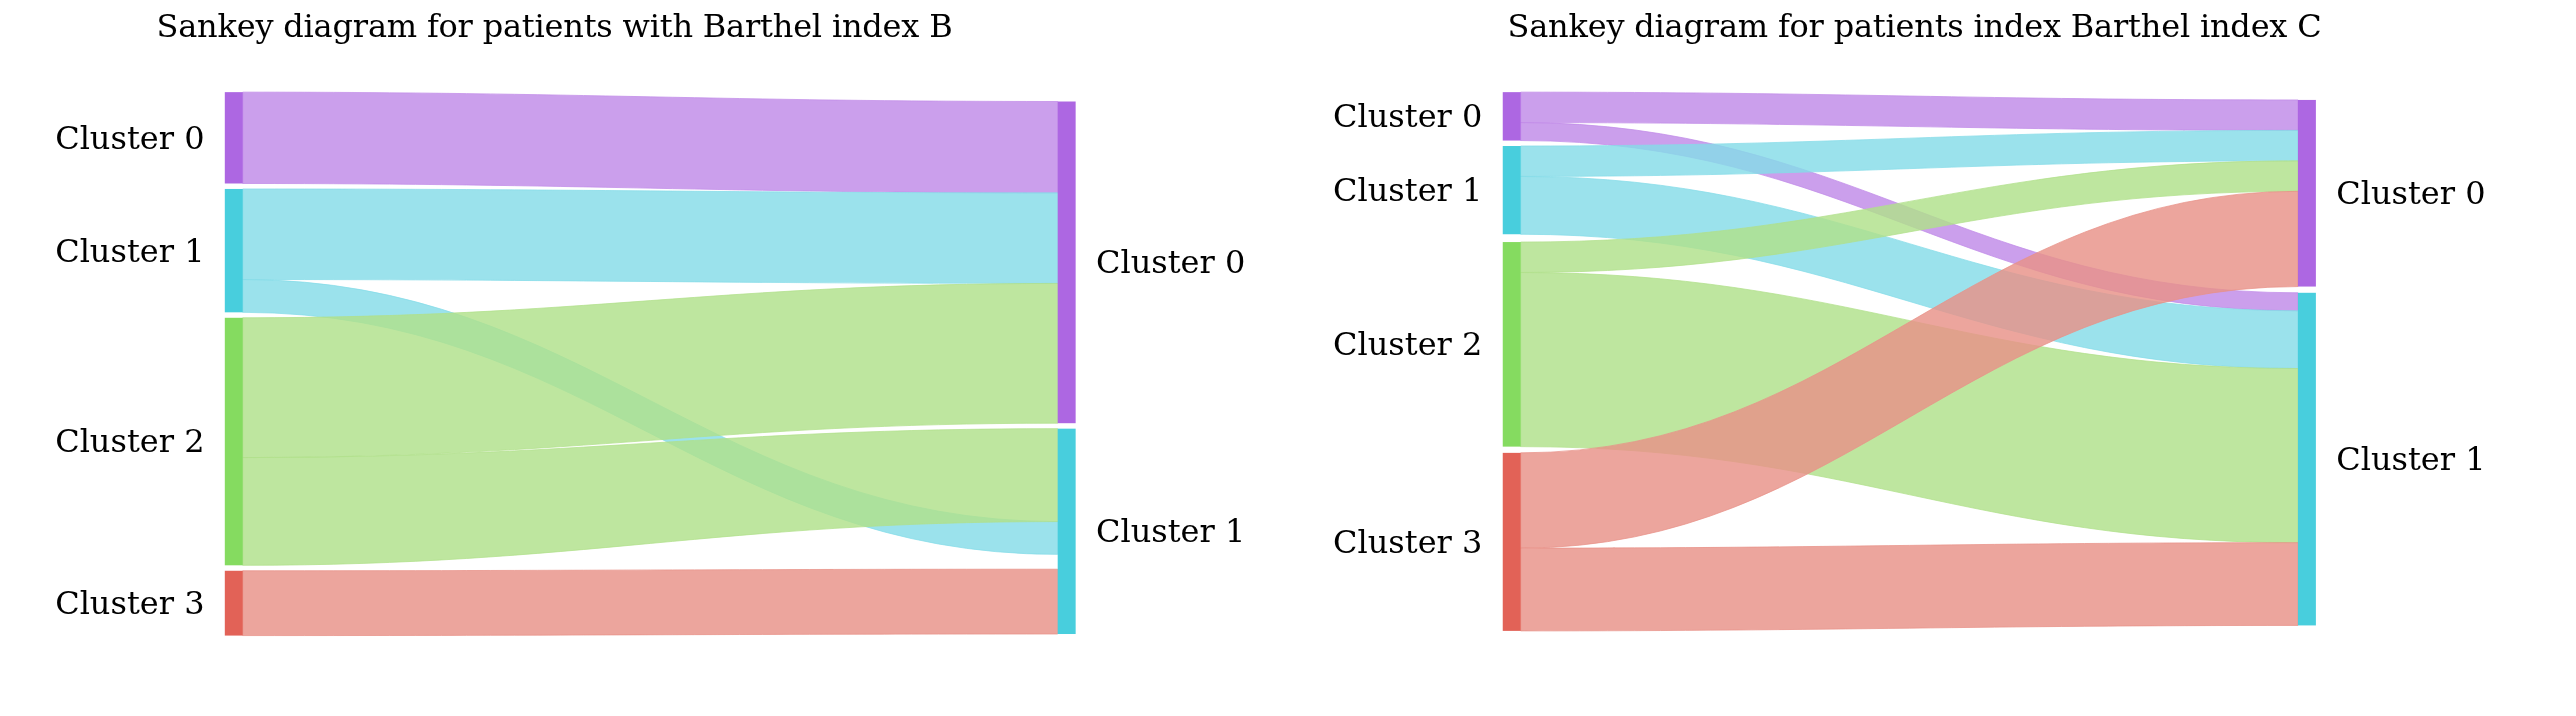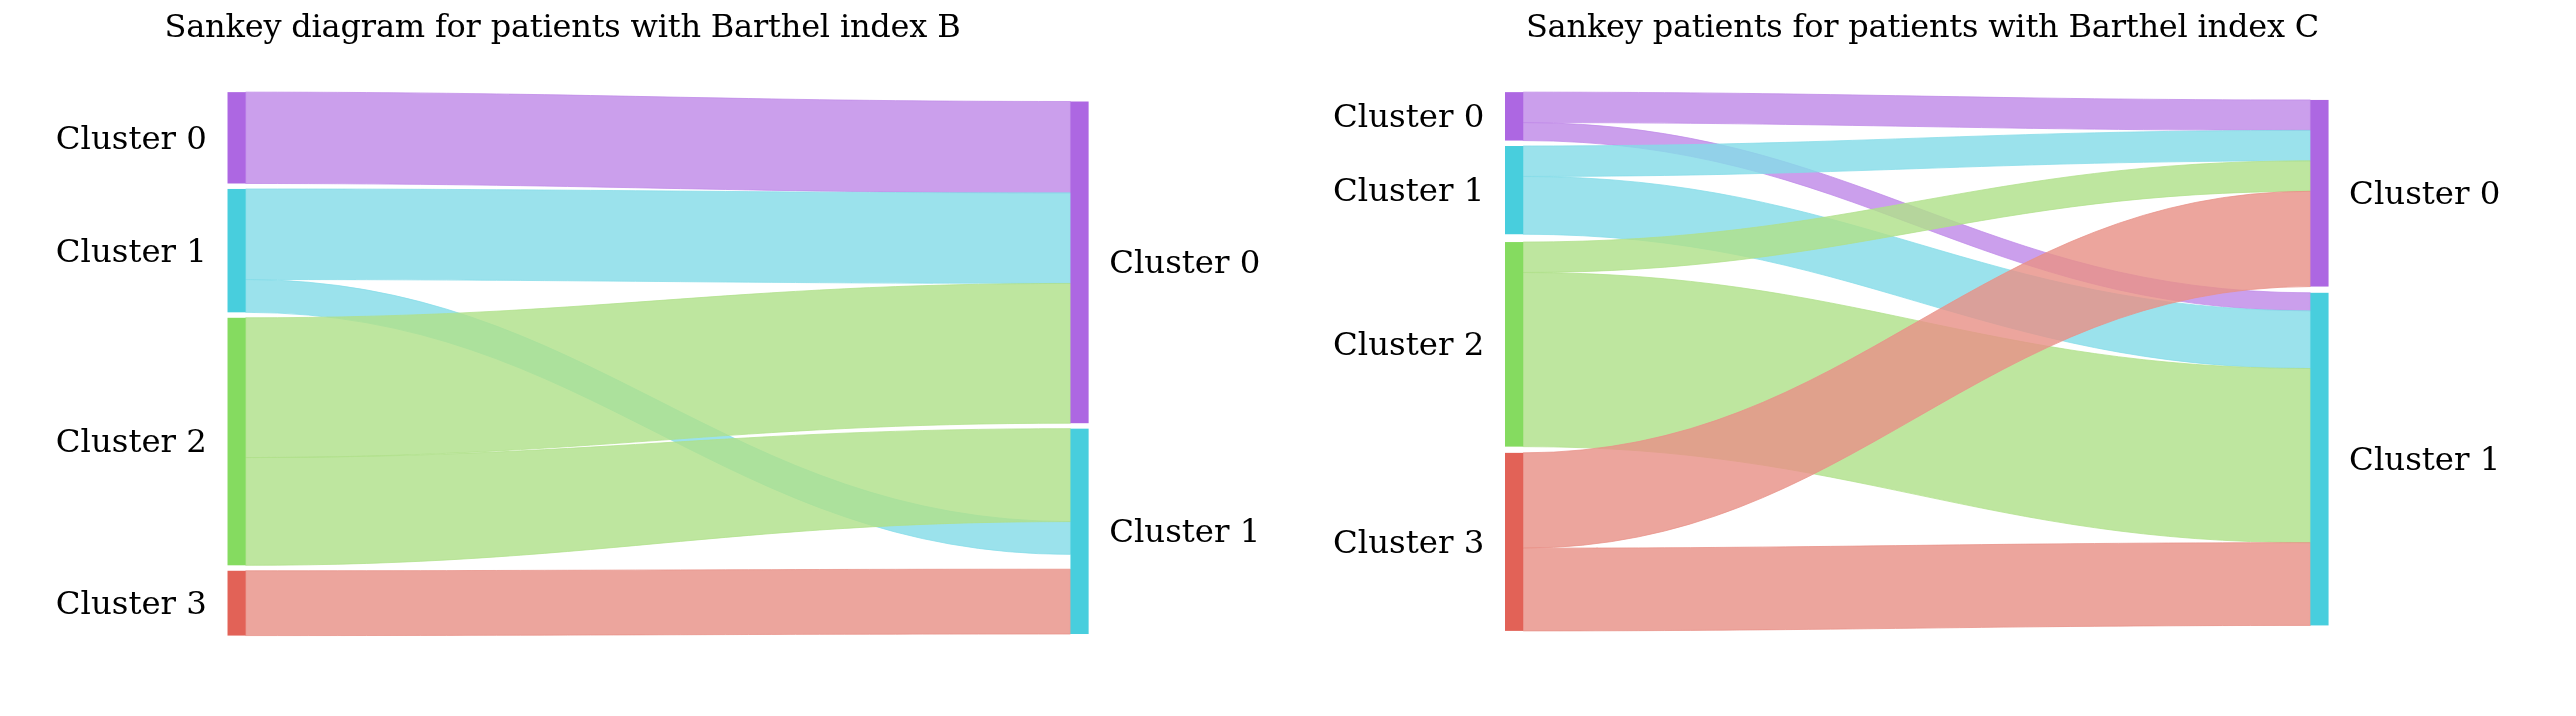--- a/index.html
+++ b/index.html
@@ -16,21 +16,20 @@
   #figure {
     position: relative;
     width: 2576px;
     height: 716px;
     background: #ffffff;
   }
   .panel {
     position: absolute;
     top: 0;
     height: 716px;
-    padding-left: 16px;
   }
   #panel-left  { left: 0px;    width: 1327px; }
   #panel-right { left: 1327px; width: 1249px; }
 
   .panel-title {
     position: absolute;
     top: 7px;
     width: 100%;
     text-align: center;
     font-size: 32px;
@@ -87,21 +86,21 @@
           <text x="262" y="335" class="node-label left">Cluster 1</text>
           <text x="262" y="579.5" class="node-label left">Cluster 2</text>
           <text x="262" y="786.5" class="node-label left">Cluster 3</text>
           <text x="1404" y="350" class="node-label right">Cluster 0</text>
           <text x="1404" y="694.5" class="node-label right">Cluster 1</text>
         </g>
       </svg>
   </div>
 
   <div class="panel" id="panel-right">
-    <div class="panel-title">Sankey patients for patients with Barthel index C</div>
+    <div class="panel-title">Sankey diagram for patients index Barthel index C</div>
     <svg class="sankey-svg" id="svg-right" viewBox="0 0 1599 917" preserveAspectRatio="none">
         <g>
           <path d="M248,118 C665.9,118 825.0999999999999,128 1243,128 L1243,167 C825.0999999999999,167 665.9,157 248,157 Z" fill="#c08ae8" fill-opacity="0.82" stroke="#c08ae8" stroke-opacity="0.95" stroke-width="1"></path>
           <path d="M248,157 C665.9,157 825.0999999999999,375 1243,375 L1243,398 C825.0999999999999,398 665.9,180 248,180 Z" fill="#c08ae8" fill-opacity="0.82" stroke="#c08ae8" stroke-opacity="0.95" stroke-width="1"></path>
           <path d="M248,187 C665.9,187 825.0999999999999,167 1243,167 L1243,206 C825.0999999999999,206 665.9,226 248,226 Z" fill="#85dce8" fill-opacity="0.82" stroke="#85dce8" stroke-opacity="0.95" stroke-width="1"></path>
           <path d="M248,226 C665.9,226 825.0999999999999,398 1243,398 L1243,472 C825.0999999999999,472 665.9,300 248,300 Z" fill="#85dce8" fill-opacity="0.82" stroke="#85dce8" stroke-opacity="0.95" stroke-width="1"></path>
           <path d="M248,310 C665.9,310 825.0999999999999,206 1243,206 L1243,245 C825.0999999999999,245 665.9,349 248,349 Z" fill="#b0e08a" fill-opacity="0.82" stroke="#b0e08a" stroke-opacity="0.95" stroke-width="1"></path>
           <path d="M248,349 C665.9,349 825.0999999999999,472 1243,472 L1243,695 C825.0999999999999,695 665.9,572 248,572 Z" fill="#b0e08a" fill-opacity="0.82" stroke="#b0e08a" stroke-opacity="0.95" stroke-width="1"></path>
           <path d="M248,580 C665.9,580 825.0999999999999,245 1243,245 L1243,367 C825.0999999999999,367 665.9,702 248,702 Z" fill="#e89188" fill-opacity="0.82" stroke="#e89188" stroke-opacity="0.95" stroke-width="1"></path>
           <path d="M248,702 C665.9,702 825.0999999999999,695 1243,695 L1243,801 C825.0999999999999,801 665.9,808 248,808 Z" fill="#e89188" fill-opacity="0.82" stroke="#e89188" stroke-opacity="0.95" stroke-width="1"></path>

